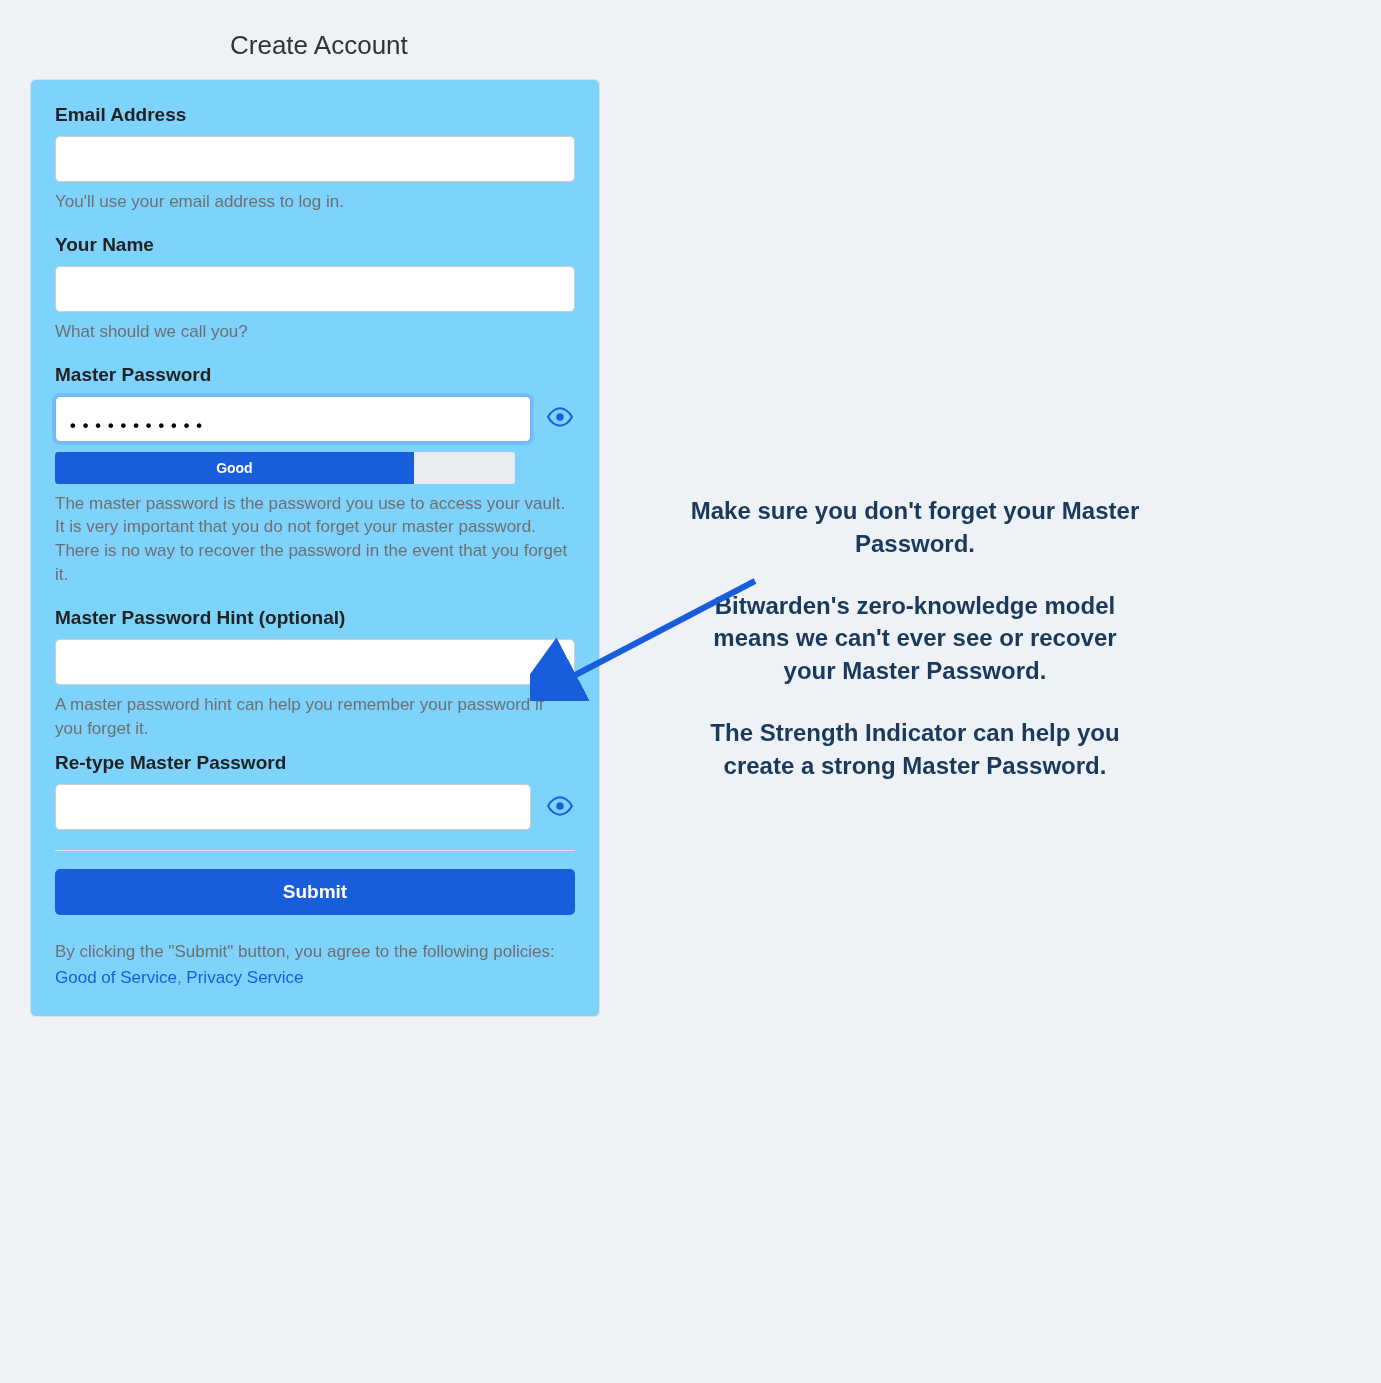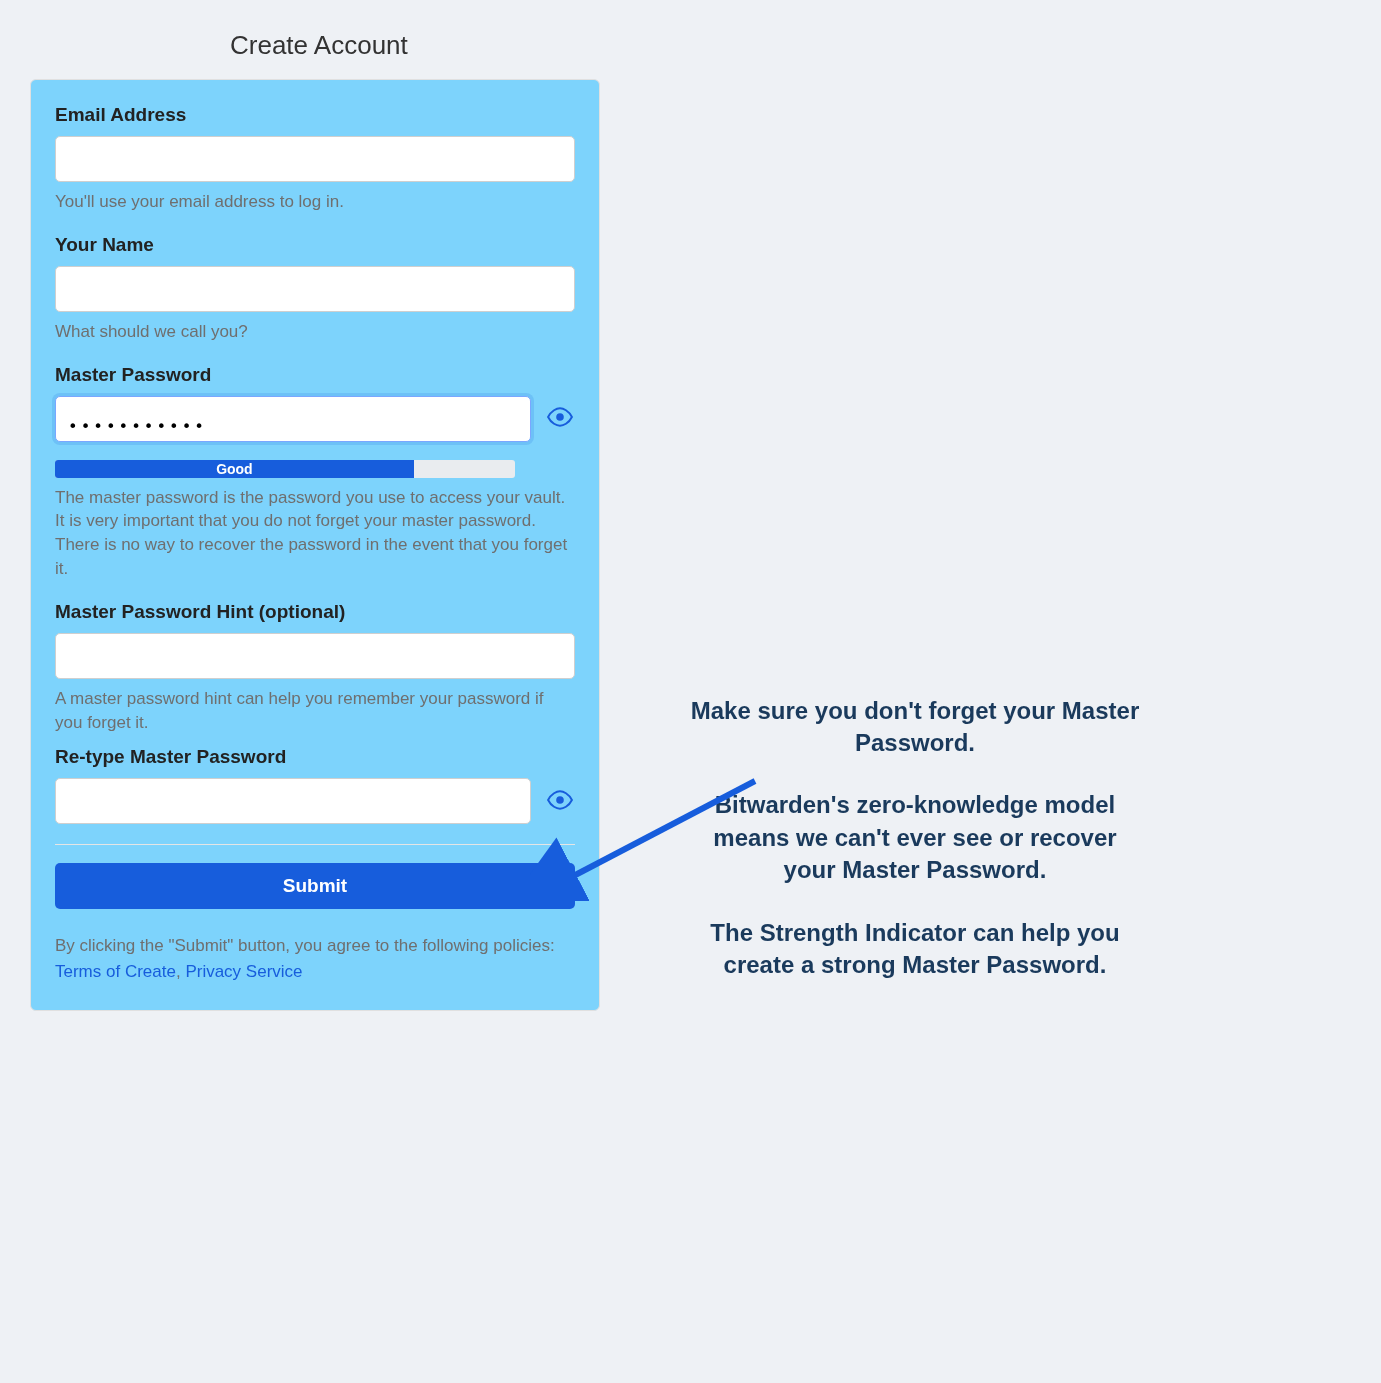--- a/index.html
+++ b/index.html
@@ -9,21 +9,21 @@
     }
     body {
       font-family: -apple-system, BlinkMacSystemFont, "Segoe UI", Helvetica, Arial, sans-serif;
       background: #eef1f5;
       padding: 30px;
       width: 1381px;
       min-height: 1383px;
     }
     .container {
       display: flex;
-      align-items: flex-end;
+      align-items: center;
       gap: 90px;
     }
     .left-col {
       width: 570px;
     }
     .page-title {
       font-size: 26px;
       color: #333;
       font-weight: 400;
       padding: 0 0 18px 200px;
@@ -81,24 +81,24 @@
       display: flex;
       align-items: center;
       justify-content: center;
       padding: 0;
     }
     .eye-btn svg {
       width: 26px;
       height: 26px;
     }
     .strength-bar {
-      height: 18px;
+      height: 32px;
       background: #e9ecef;
       border-radius: 3px;
-      margin-top: 18px;
+      margin-top: 10px;
       overflow: hidden;
       position: relative;
       width: 460px;
     }
     .strength-fill {
       height: 100%;
       background: #175ddc;
       display: flex;
       align-items: center;
       justify-content: center;
@@ -243,21 +243,21 @@
         </div>
       </div>
 
       <hr class="divider">
 
       <div class="btn-row">
         <button class="btn btn-primary">Submit</button>
       </div>
 
       <div class="agree-text">
-        <span>By clicking the "Submit" button, you agree to the following policies: </span><a href="#">Terms of Create</a><span>, </span><a href="#">Privacy Service</a>
+        <span>By clicking the "Submit" button, you agree to the following policies: </span><a href="#">Good of Service</a><span>, </span><a href="#">Privacy Service</a>
       </div>
 
     </div>
   </div>
 
   <div class="right-col">
     <svg class="arrow-svg" viewBox="0 0 240 130">
       <defs>
         <marker id="arrowhead" markerWidth="14" markerHeight="14" refX="3" refY="7" orient="auto">
           <polygon points="0 0, 14 7, 0 14" fill="#175ddc"></polygon>

